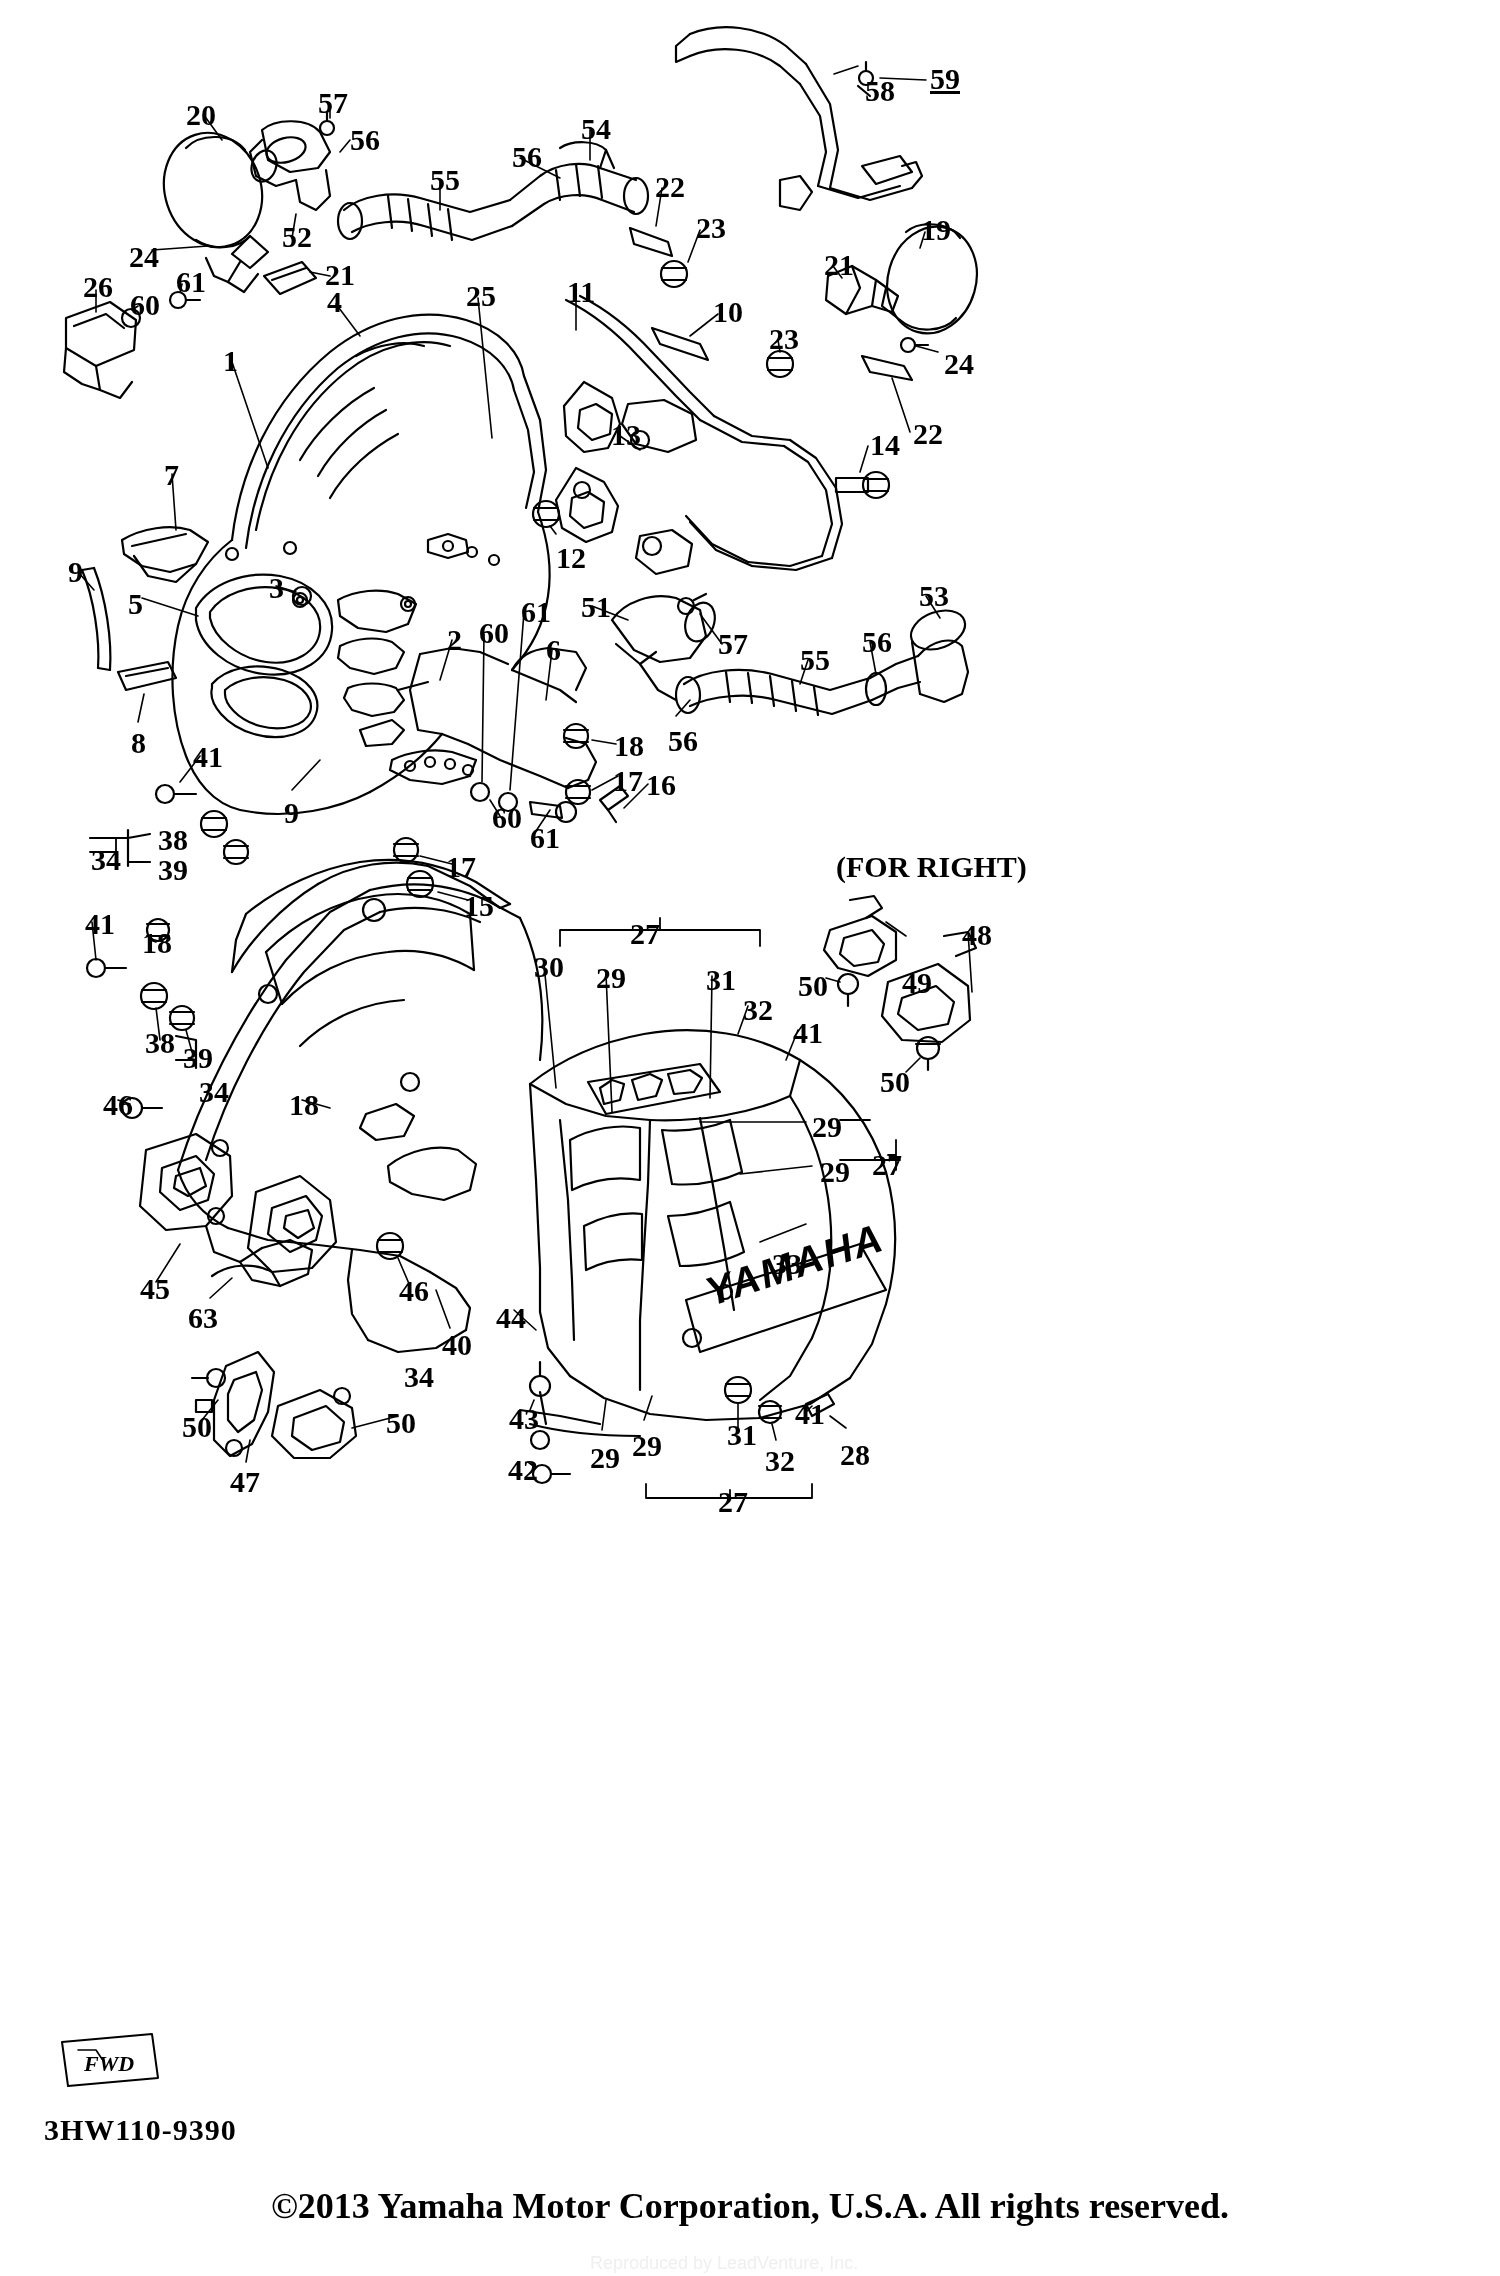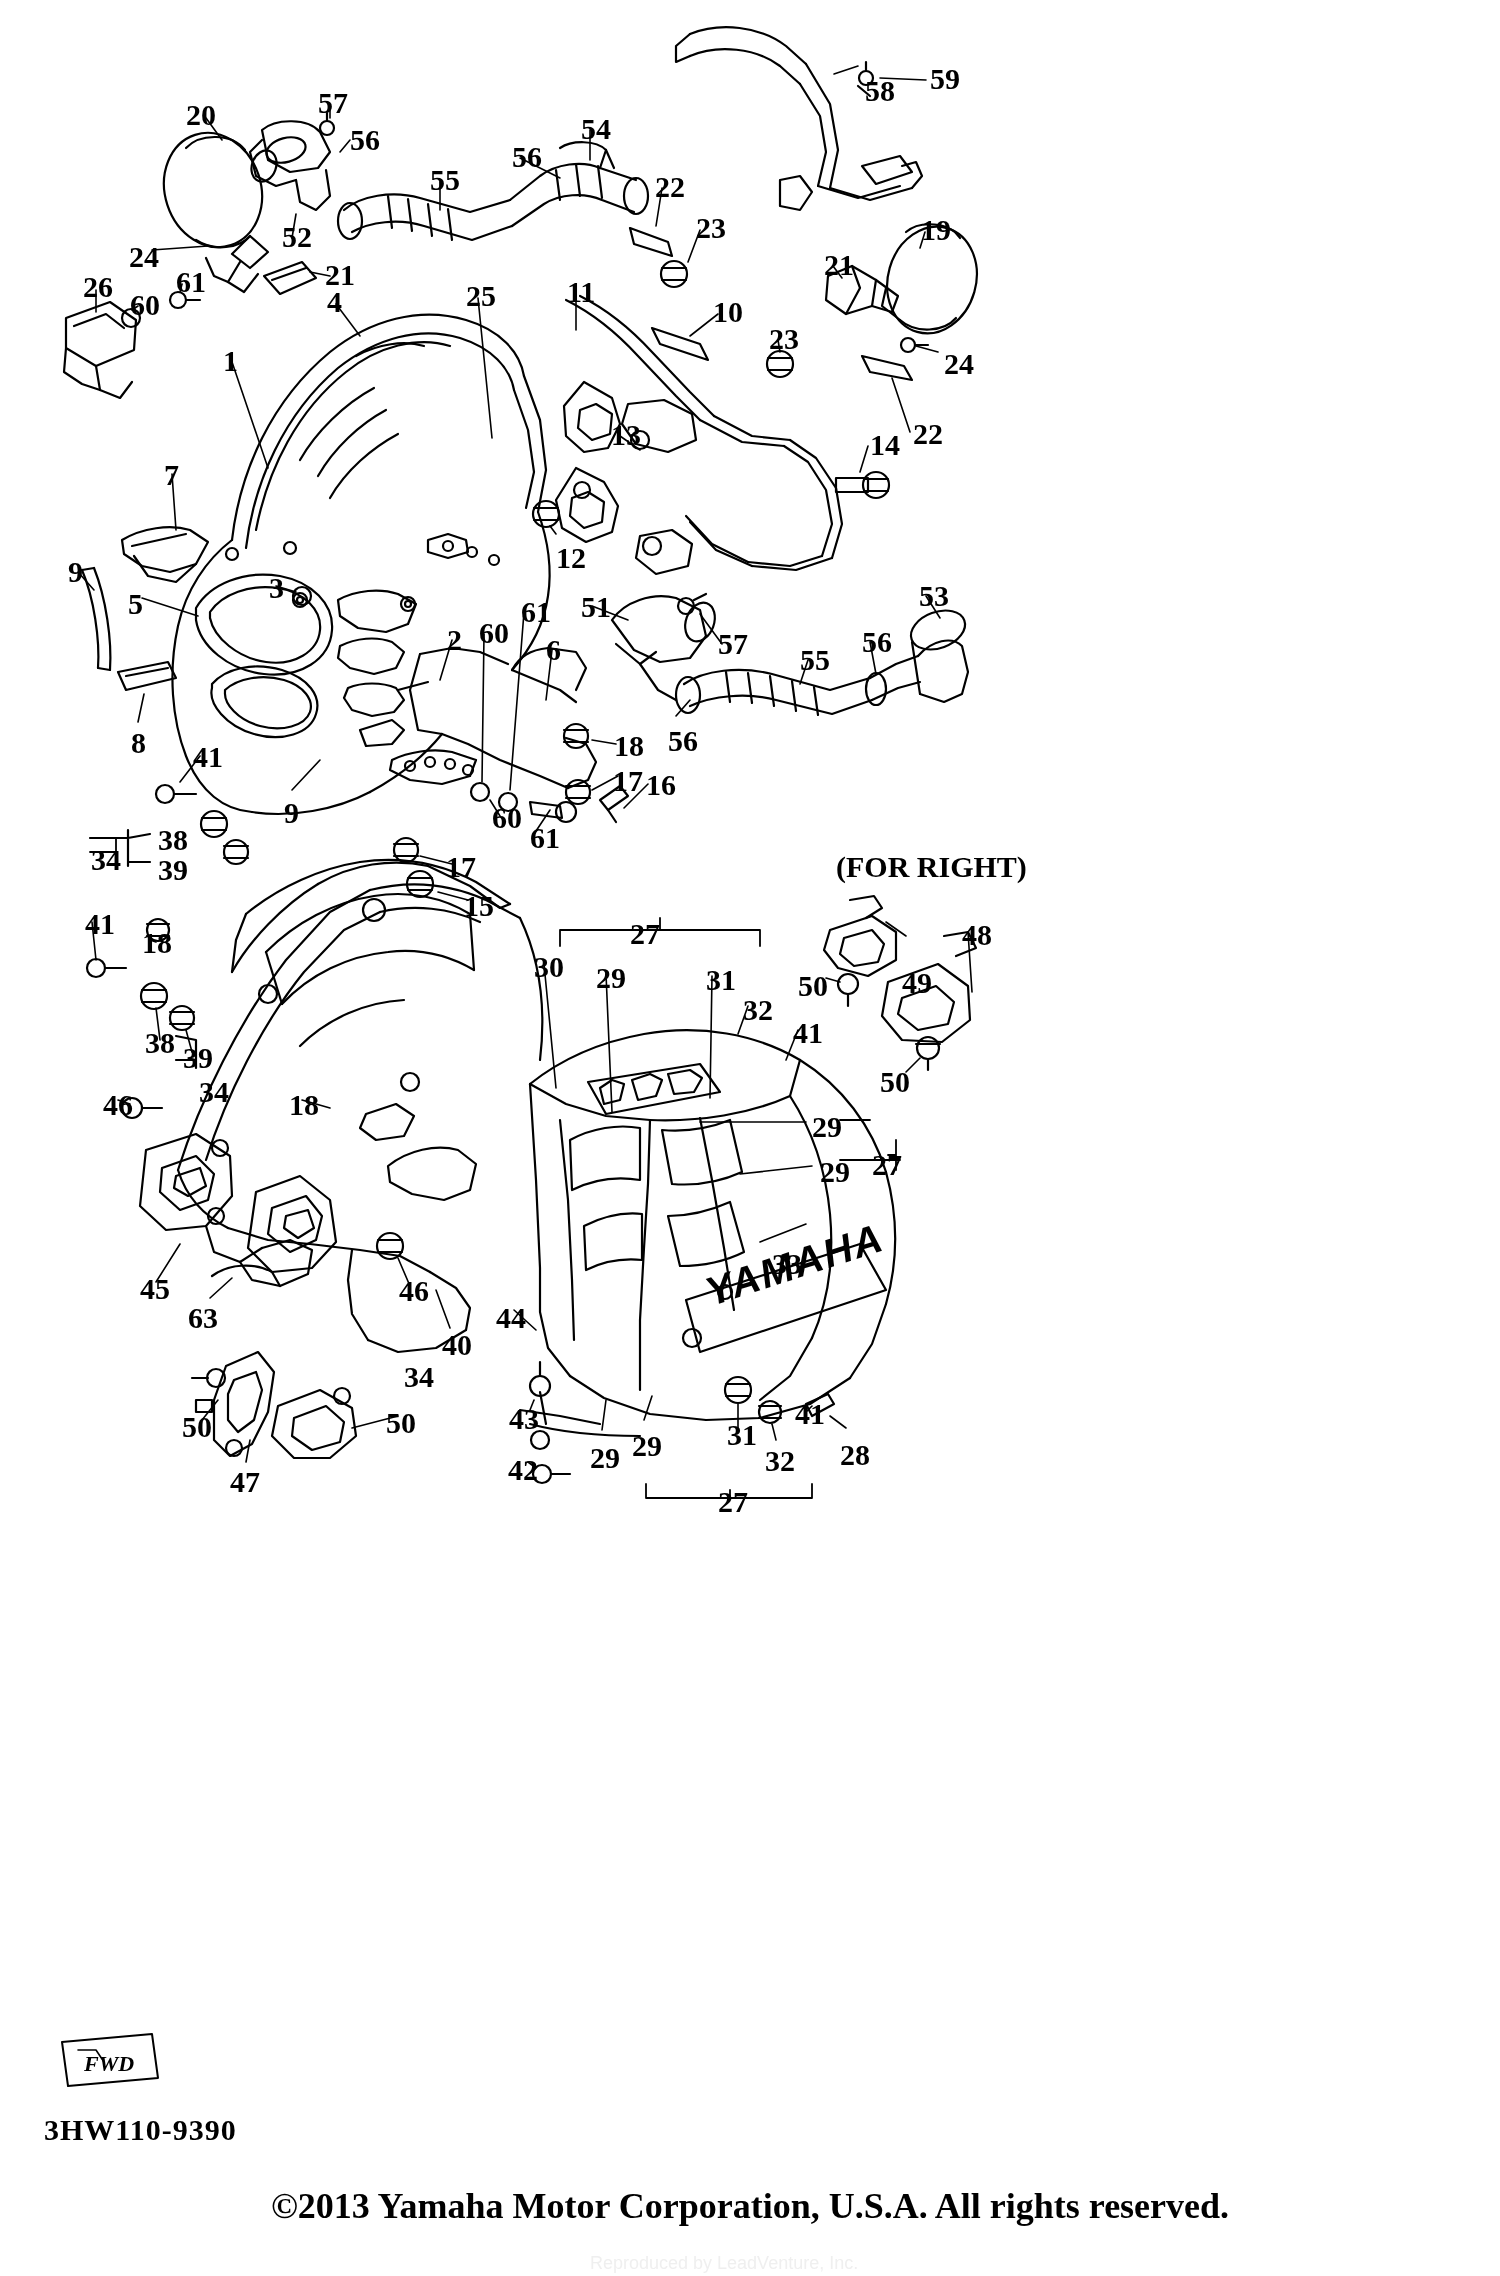--- a/index.html
+++ b/index.html
@@ -545,21 +545,21 @@
 
   <div id="callouts-layer">
       <div class="callout" style="left: 186px; top: 100px;">20</div>
       <div class="callout" style="left: 318px; top: 88px;">57</div>
       <div class="callout" style="left: 350px; top: 125px;">56</div>
       <div class="callout" style="left: 430px; top: 165px;">55</div>
       <div class="callout" style="left: 512px; top: 142px;">56</div>
       <div class="callout" style="left: 581px; top: 114px;">54</div>
       <div class="callout" style="left: 655px; top: 172px;">22</div>
       <div class="callout" style="left: 825px; top: 76px; margin-left: 40px;">58</div>
-      <div class="callout" style="left: 930px; top: 64px;">59</div>
+      <div class="callout" style="left: 930px; top: 64px; text-decoration: underline;">59</div>
       <div class="callout" style="left: 921px; top: 215px;">19</div>
       <div class="callout" style="left: 129px; top: 242px;">24</div>
       <div class="callout" style="left: 282px; top: 222px;">52</div>
       <div class="callout" style="left: 696px; top: 213px;">23</div>
       <div class="callout" style="left: 824px; top: 250px;">21</div>
       <div class="callout" style="left: 83px; top: 272px;">26</div>
       <div class="callout" style="left: 130px; top: 290px;">60</div>
       <div class="callout" style="left: 176px; top: 267px;">61</div>
       <div class="callout" style="left: 325px; top: 260px;">21</div>
       <div class="callout" style="left: 327px; top: 287px;">4</div>

